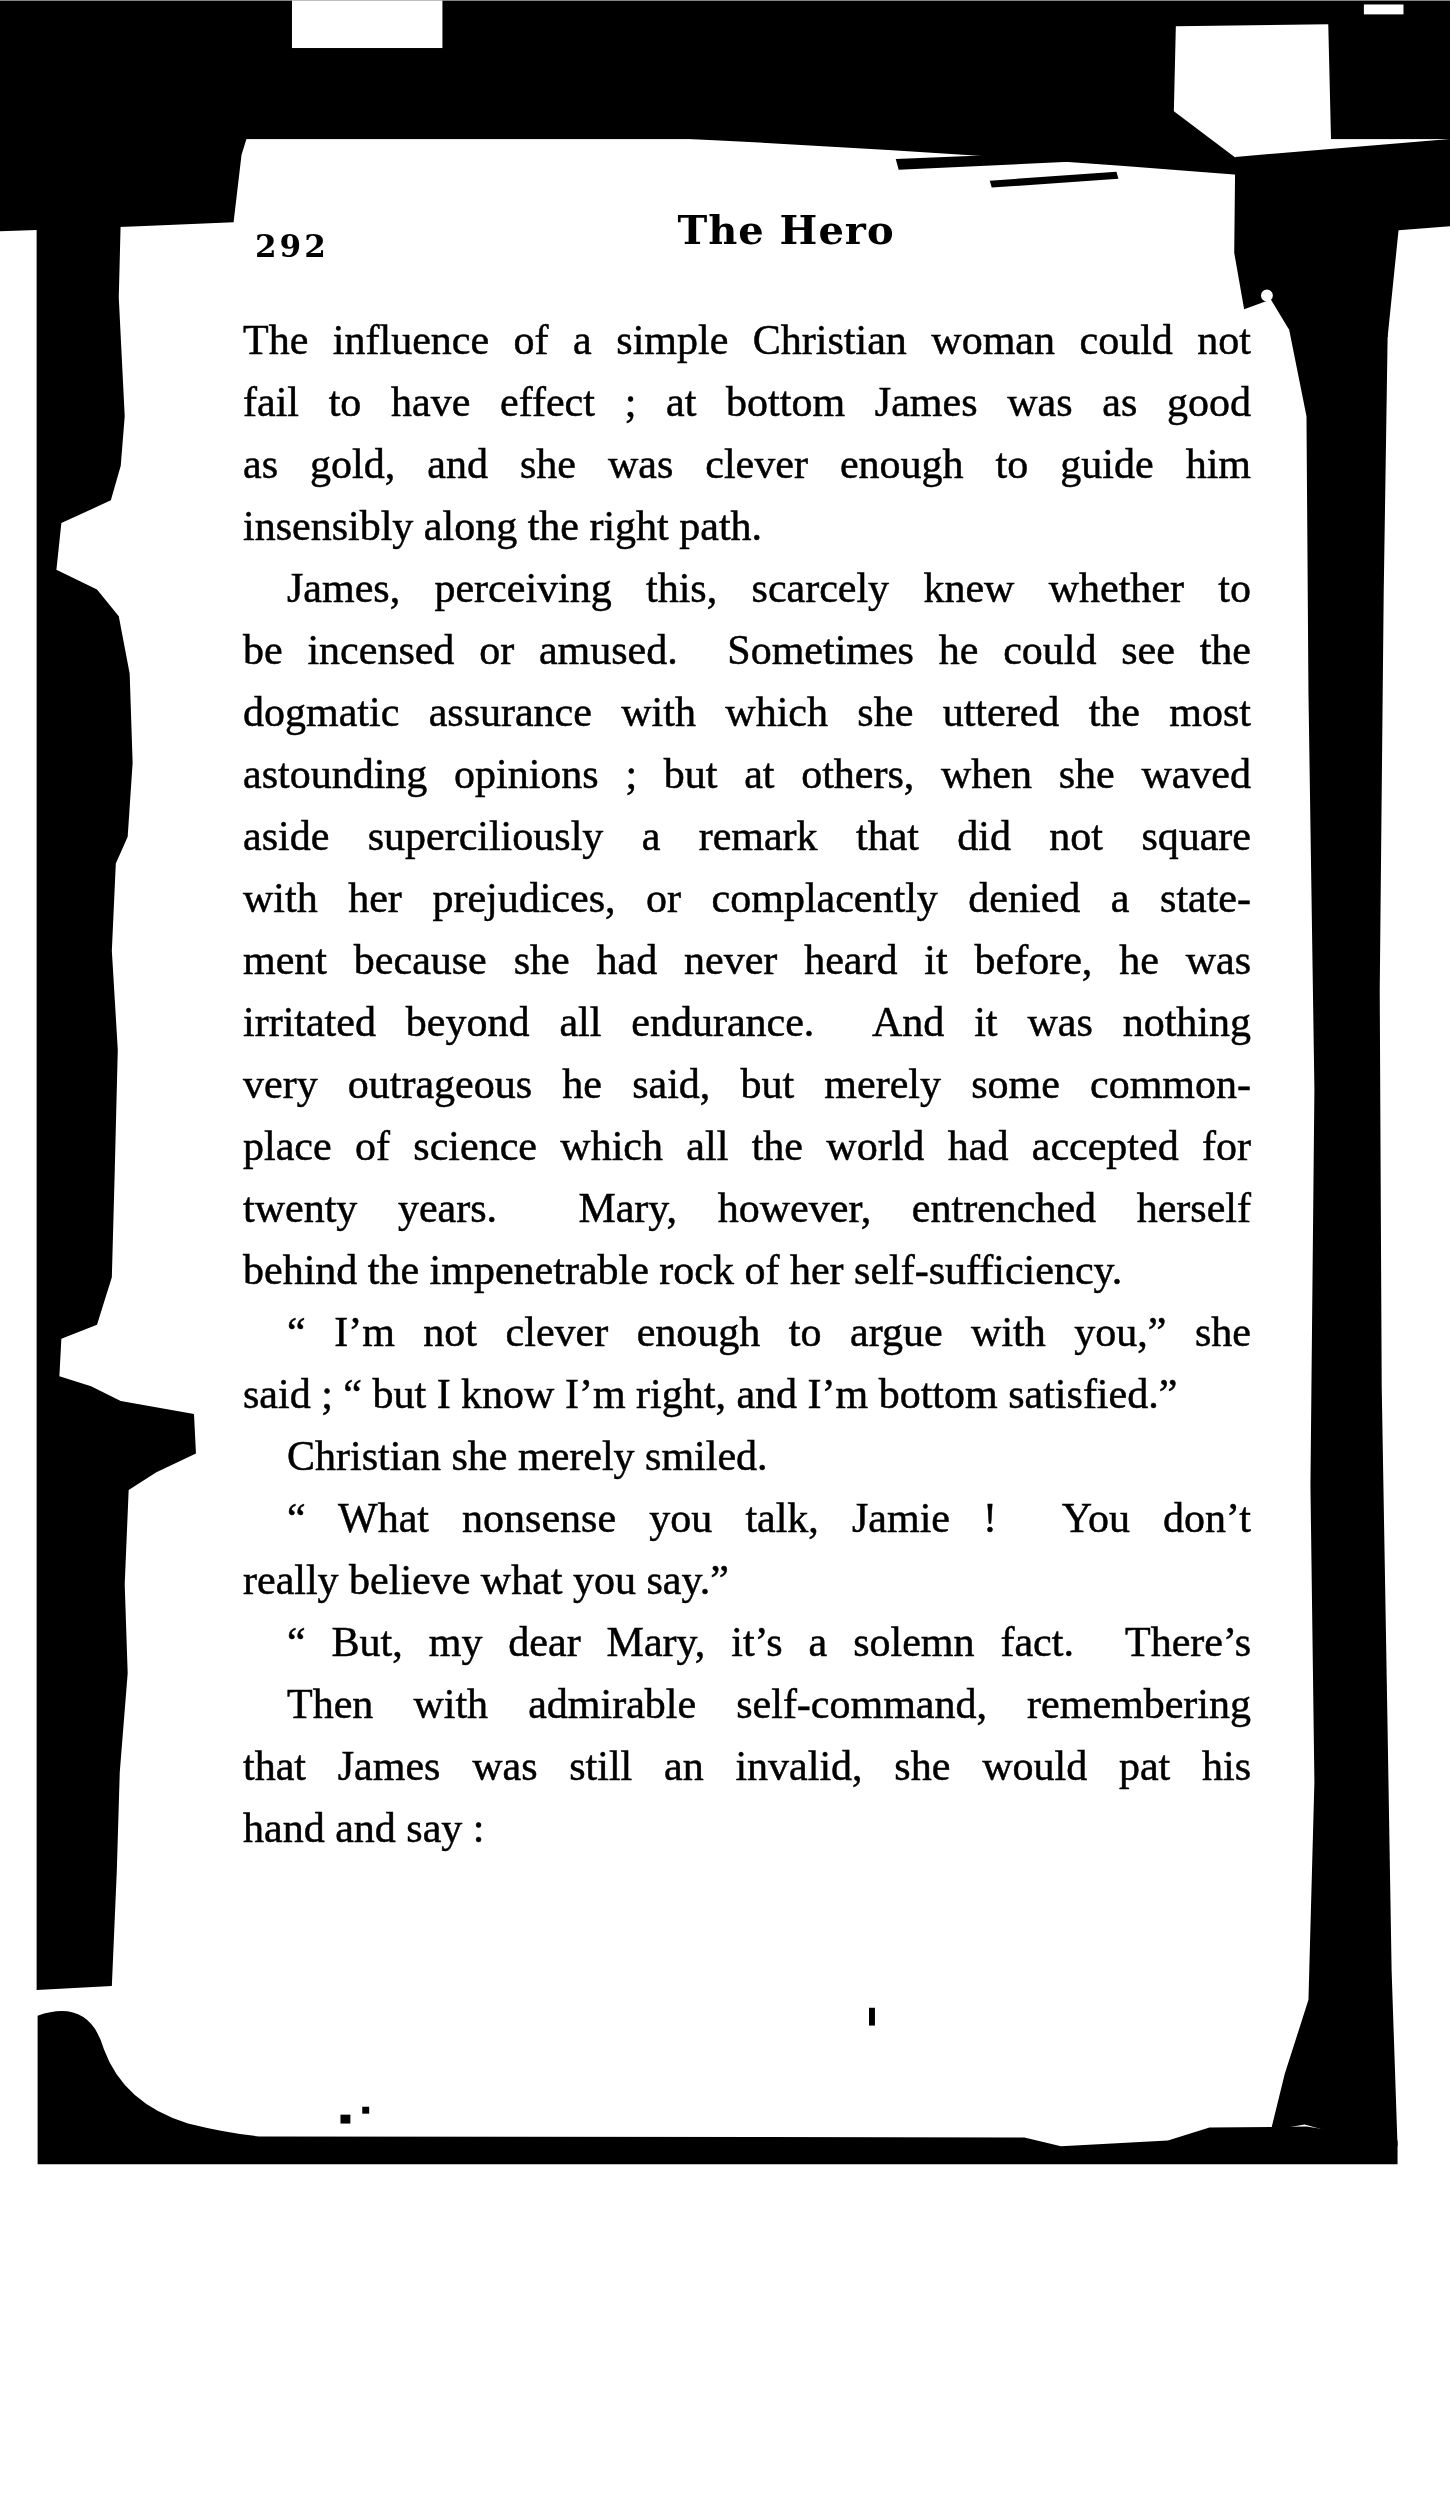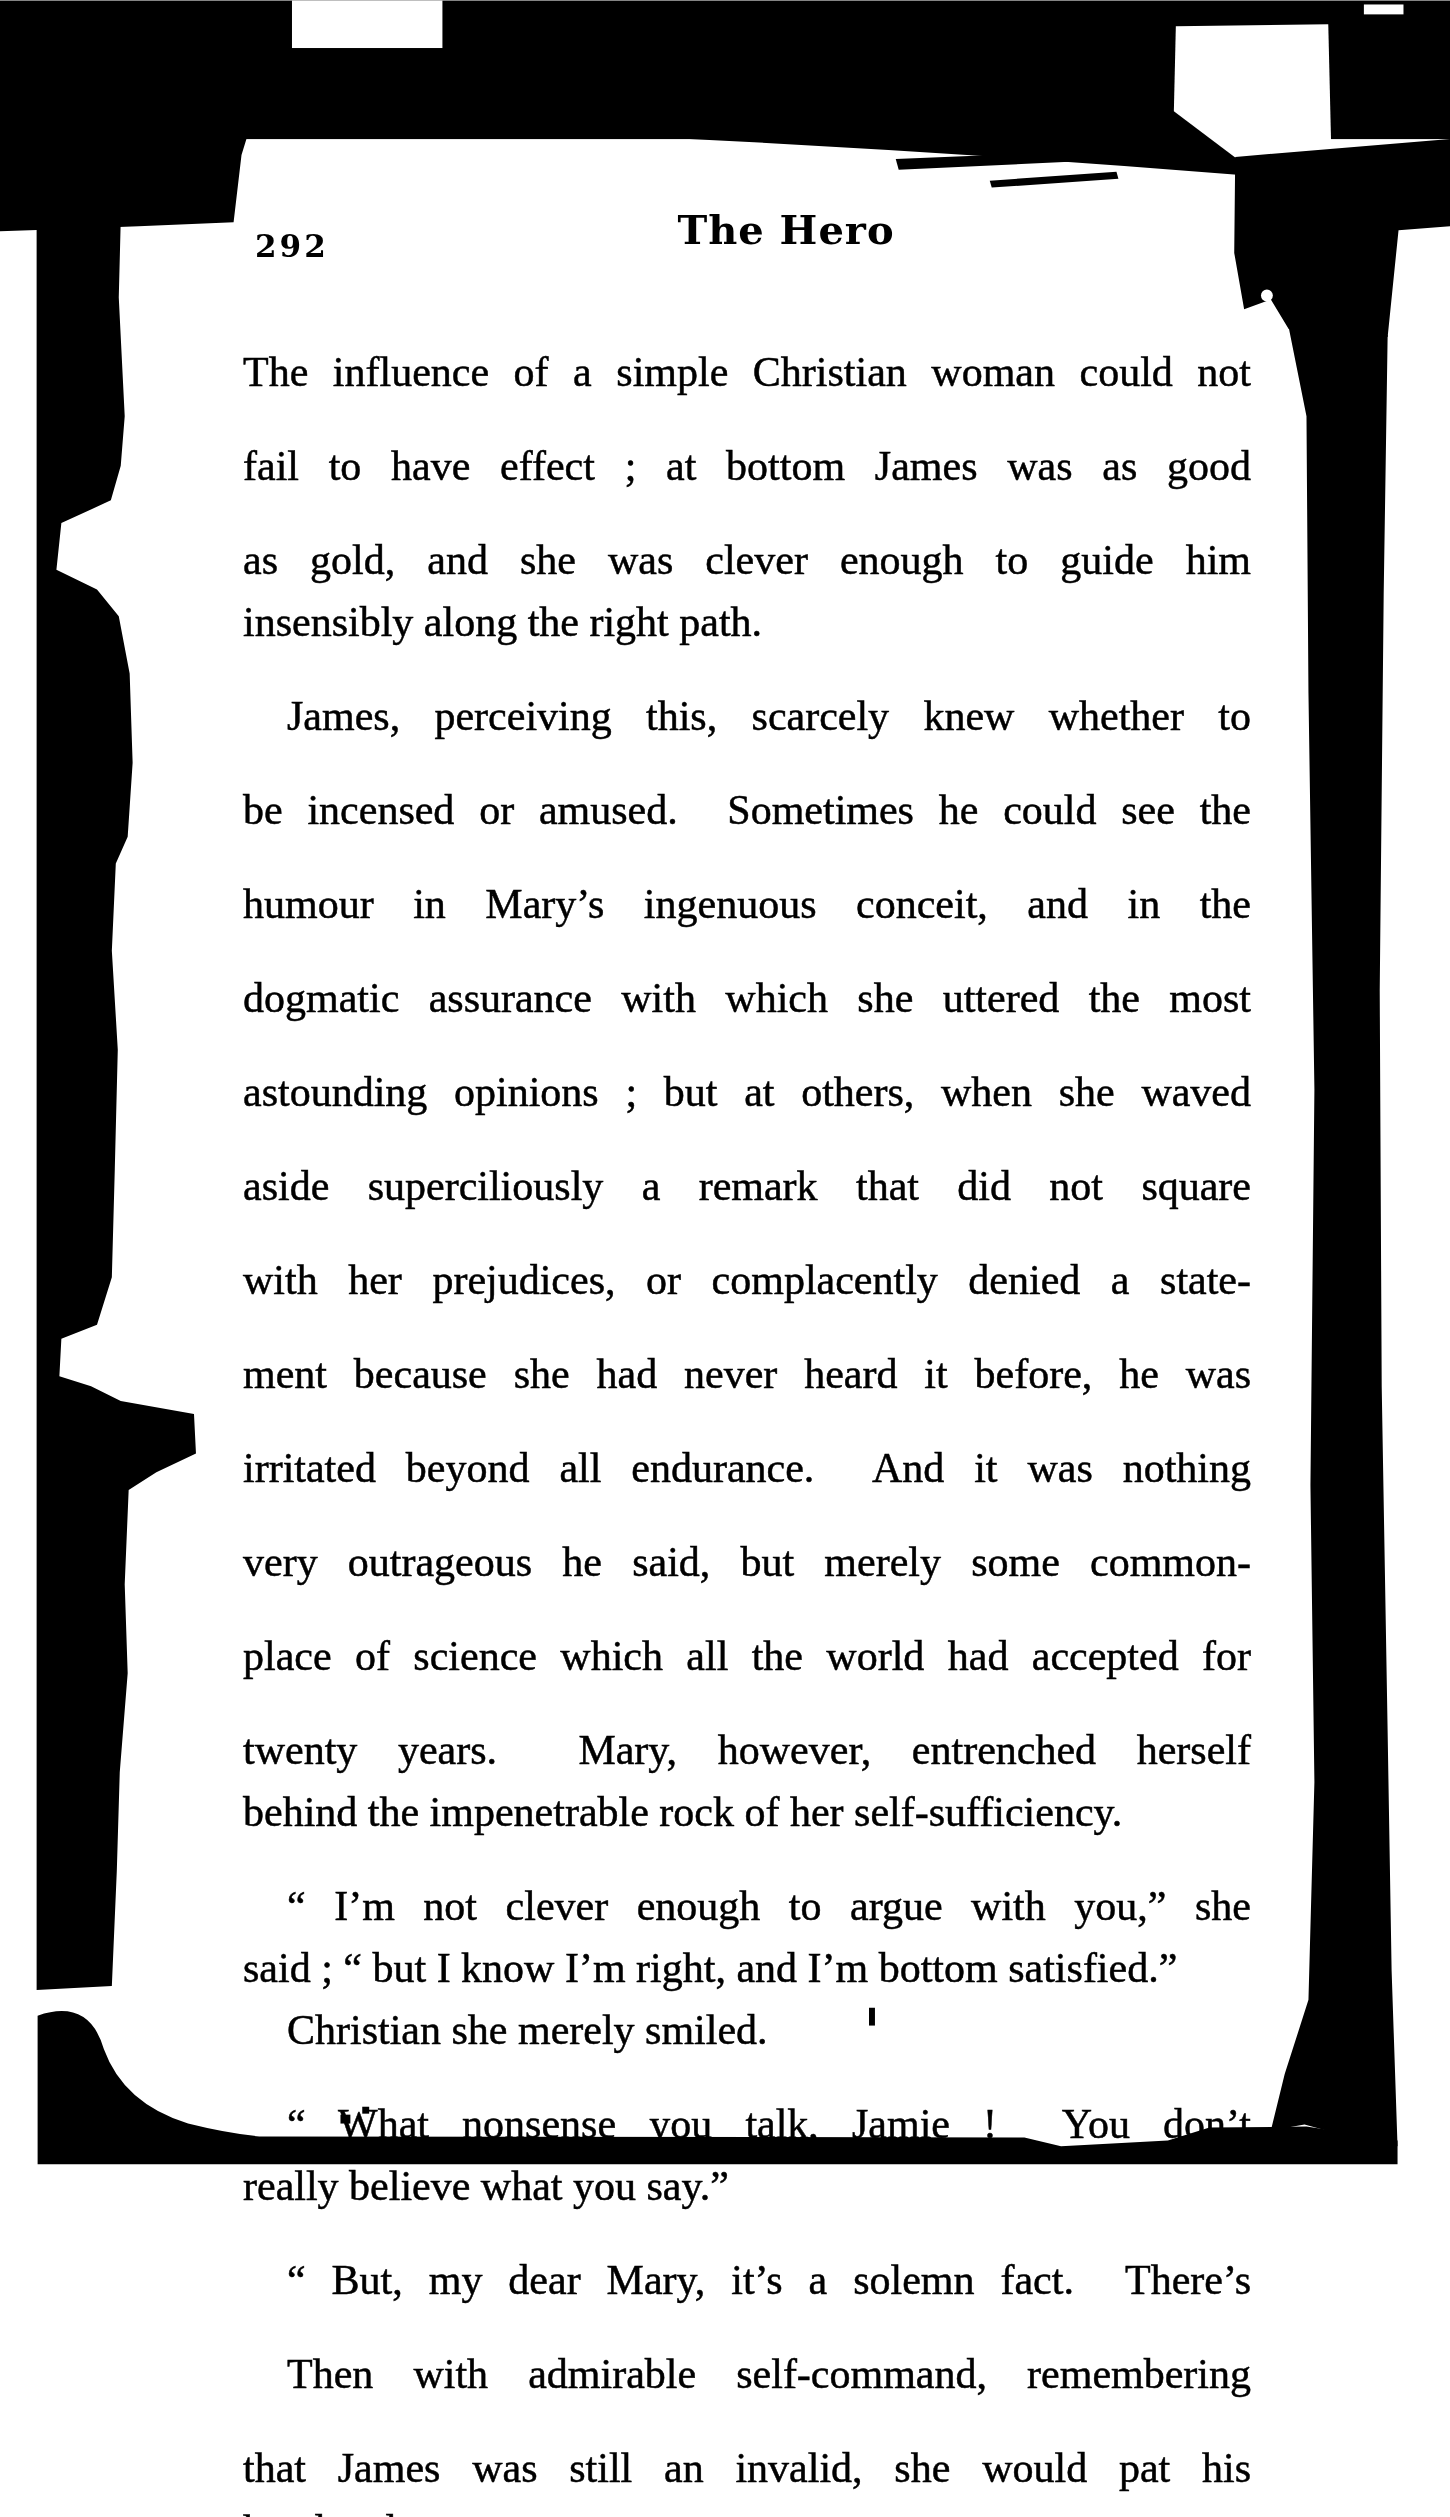--- a/index.html
+++ b/index.html
@@ -19,21 +19,21 @@
     font-family:"DejaVu Serif",serif;
   }
   #body-text{
     position:absolute;left:243px;top:309px;width:1008px;
     font-size:42px;line-height:62px;
     -webkit-text-stroke:0.5px #000;
   }
   .para{margin:0;}
   .para.indent .line:first-child{padding-left:44px;}
   .line{height:62px;white-space:normal;text-align:left;}
-  .line.j{text-align:justify;text-align-last:justify;margin-top:32px;}
+  .line.j{text-align:justify;text-align-last:justify;}
 </style>
 </head>
 <body>
 
 <div id="canvas">
 
   <svg id="borders" viewBox="0 0 1465 2543" xmlns="http://www.w3.org/2000/svg" aria-hidden="true">
 
     <rect x="0" y="0" width="1465" height="140" fill="#000"></rect>
 
@@ -77,21 +77,20 @@
   <div id="body-text">
       <div class="para">
         <div class="line j">The influence of a simple Christian woman could not</div>
         <div class="line j">fail to have effect ; at bottom James was as good</div>
         <div class="line j">as gold, and she was clever enough to guide him</div>
         <div class="line">insensibly along the right path.</div>
       </div>
       <div class="para indent">
         <div class="line j">James, perceiving this, scarcely knew whether to</div>
         <div class="line j">be incensed or amused.&nbsp; Sometimes he could see the</div>
-        <div class="line j">humour in Mary’s ingenuous conceit, and in the</div>
         <div class="line j">dogmatic assurance with which she uttered the most</div>
         <div class="line j">astounding opinions ; but at others, when she waved</div>
         <div class="line j">aside superciliously a remark that did not square</div>
         <div class="line j">with her prejudices, or complacently denied a state-</div>
         <div class="line j">ment because she had never heard it before, he was</div>
         <div class="line j">irritated beyond all endurance.&nbsp; And it was nothing</div>
         <div class="line j">very outrageous he said, but merely some common-</div>
         <div class="line j">place of science which all the world had accepted for</div>
         <div class="line j">twenty years.&nbsp; Mary, however, entrenched herself</div>
         <div class="line">behind the impenetrable rock of her self-sufficiency.</div>

